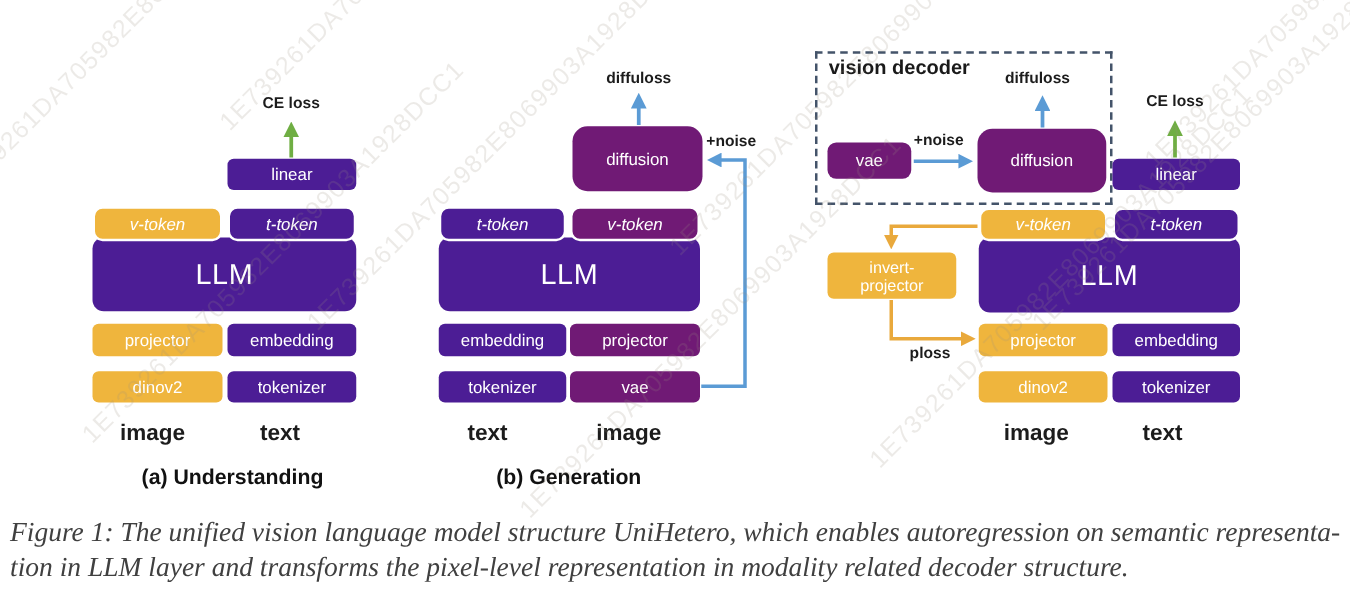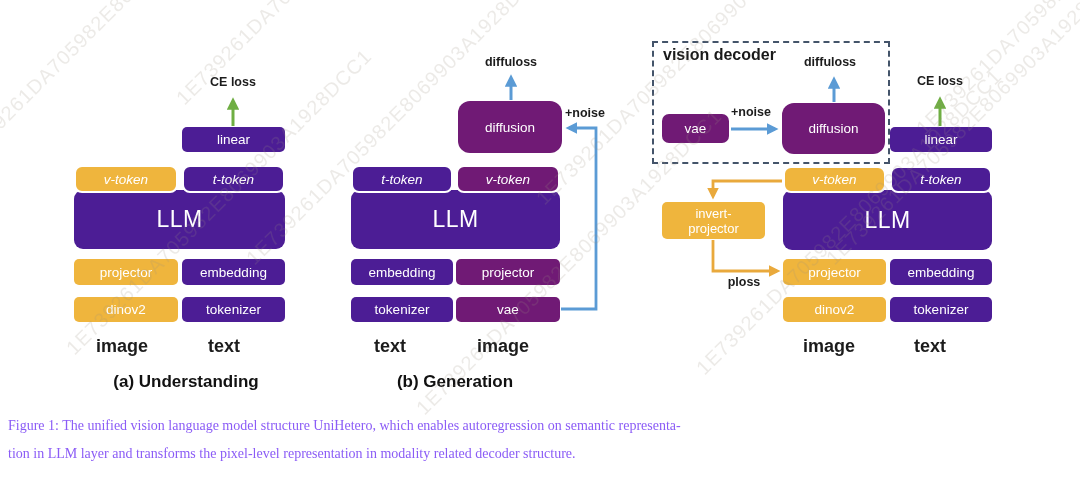--- a/index.html
+++ b/index.html
@@ -17,21 +17,21 @@
   .lbl{position:absolute;font-size:12.5px;font-weight:600;color:#1c1c1c;text-align:center;z-index:4;}
   .io{position:absolute;font-size:18px;font-weight:600;color:#1c1c1c;text-align:center;z-index:4;}
   .pcap{position:absolute;font-size:17px;font-weight:700;color:#111111;text-align:center;z-index:4;}
   .vd{position:absolute;font-size:16px;font-weight:700;color:#1a1a1a;z-index:4;}
   .dashed{position:absolute;border:2px dashed #44546A;z-index:0;}
   .wm{position:absolute;color:#9a9080;opacity:0.18;font-size:20px;letter-spacing:1px;
       transform:rotate(-45deg);transform-origin:left center;white-space:nowrap;z-index:9;
       pointer-events:none;}
   #arrows{position:absolute;left:0;top:0;z-index:2;pointer-events:none;}
   .caption{position:absolute;left:8px;top:412px;width:1066px;
-           font-family:"Liberation Serif",serif;font-size:14px;line-height:28px;color:#8b5cf6;}
+           font-family:"Liberation Serif",serif;font-size:22px;line-height:28px;color:#404040;font-style:italic;}
 </style>
 </head>
 <body>
 
 <div id="stage">
 
   <svg id="arrows" width="1080" height="408">
     <defs>
       <marker id="ag" viewBox="0 0 10 10" refX="7" refY="5" markerWidth="4.2" markerHeight="4.2" orient="auto">
         <path d="M0 0 L10 5 L0 10 z" fill="#6FAE43"></path>

